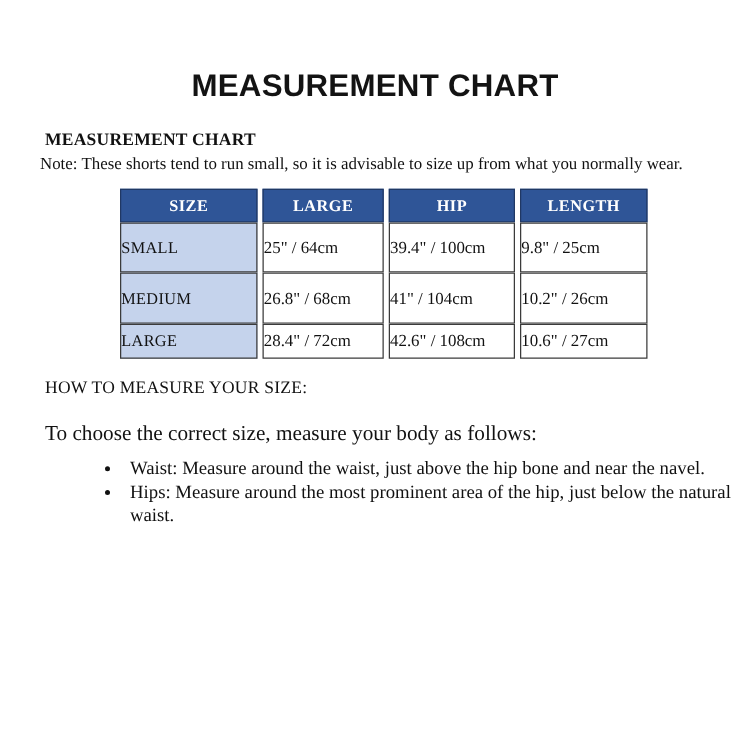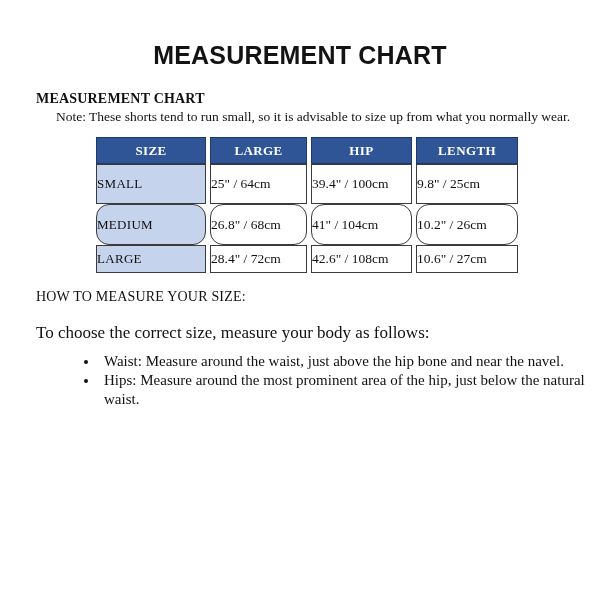--- a/index.html
+++ b/index.html
@@ -6,41 +6,41 @@
   html, body { width: 600px; height: 600px; }
   body {
     background: #ffffff;
     font-family: "Liberation Serif", serif;
     color: #111111;
     overflow: hidden;
   }
   .page {
     width: 600px;
     height: 600px;
-    padding-top: 41px;
+    padding-top: 55px;
     position: relative;
   }
   .main-title {
     text-align: center;
     font-family: "Liberation Sans", sans-serif;
     font-weight: 700;
     font-size: 25px;
     line-height: 28px;
     letter-spacing: 0.2px;
     color: #131313;
   }
   .section-title {
     margin: 21px 0 0 36px;
     font-weight: 700;
     font-size: 14px;
     line-height: 18px;
     letter-spacing: 0.2px;
   }
   .note {
-    margin: 0 0 0 56px;
+    margin: 0 0 0 32px;
     font-size: 13.5px;
     line-height: 18px;
     white-space: nowrap;
   }
   table.size-table {
     border-collapse: separate;
     border-spacing: 4px 0;
     margin: 11px 0 0 92px;
     table-layout: fixed;
   }
@@ -63,21 +63,21 @@
     font-size: 13.5px;
     background: #ffffff;
   }
   .size-table td.size-cell {
     background: #C5D3EC;
     font-weight: 400;
     font-size: 13px;
     letter-spacing: 0.3px;
   }
   .row-small  td { height: 40px; }
-  .row-medium td { height: 41px; border-radius: 13px; }
+  .row-medium td { height: 41px; }
   .row-large  td { height: 28px; }
   .row-xlarge td { height: 25px; }
   .col-size   { width: 110px; }
   .col-waist  { width: 97px; }
   .col-hip    { width: 101px; }
   .col-length { width: 102px; }
   .how-to-title {
     margin: 15px 0 0 36px;
     font-weight: 400;
     font-size: 14px;

